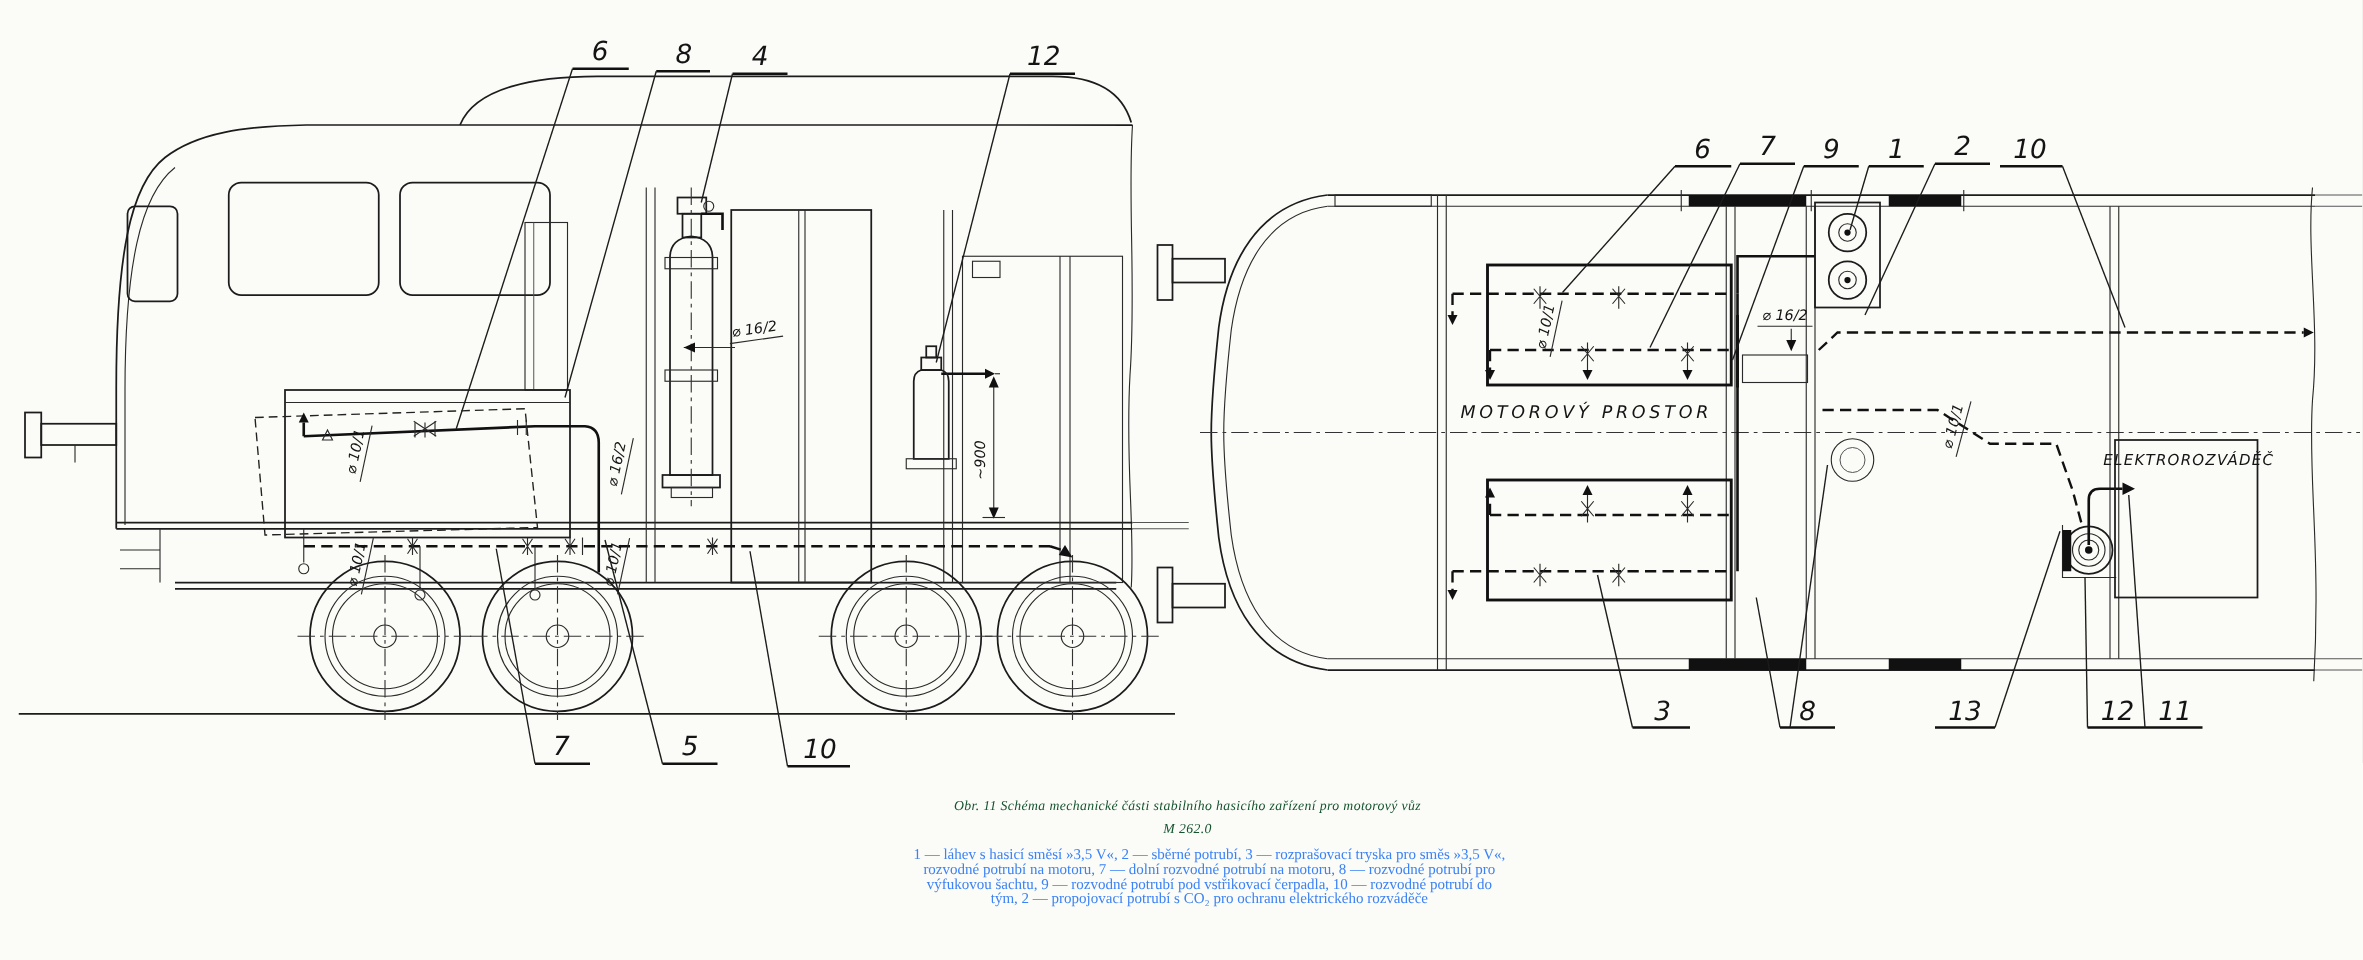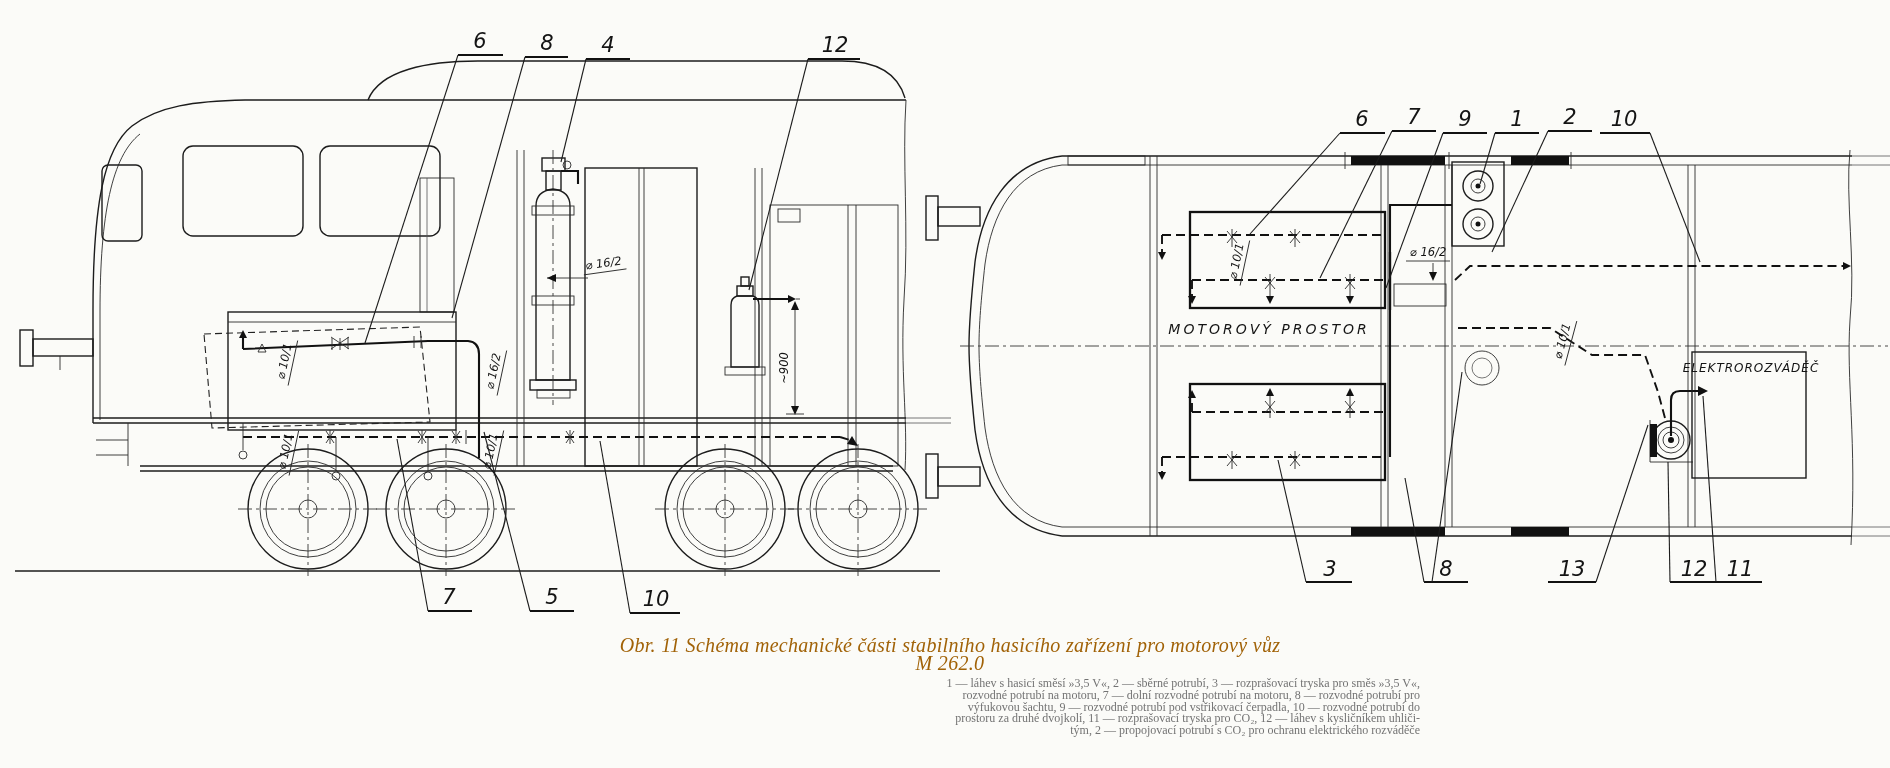--- a/index.html
+++ b/index.html
@@ -18,24 +18,24 @@
   .leader{stroke:#1c1c1c;fill:none;stroke-width:1.1;}
   .under {stroke:#111;fill:none;stroke-width:2;}
   .solidfill{fill:#111;stroke:none;}
   text{fill:#141414;}
   .callout-num{font-family:"DejaVu Sans",sans-serif;font-style:italic;font-size:21px;font-weight:500;text-anchor:middle;}
   .dim{font-family:"DejaVu Sans",sans-serif;font-style:italic;font-size:11.5px;text-anchor:middle;}
   .room-label{font-family:"DejaVu Sans",sans-serif;font-style:italic;font-size:14px;letter-spacing:3px;text-anchor:middle;}
   .cab-label{font-family:"DejaVu Sans",sans-serif;font-style:italic;font-size:12px;letter-spacing:1px;text-anchor:middle;}
   
   .caption{position:absolute;left:500px;top:636px;width:900px;text-align:center;
-           font-style:italic;font-size:20px;line-height:18px;color:#a16207;letter-spacing:.3px;}
+           font-style:italic;font-size:11px;line-height:18px;color:#14532d;letter-spacing:.3px;}
   .caption .l2{margin-top:0px;}
-  .legend{position:absolute;left:515px;top:678px;width:905px;text-align:right;
-          font-size:12px;line-height:11.8px;color:#737373;}
+  .legend{position:absolute;left:515px;top:678px;width:905px;text-align:center;
+          font-size:12px;line-height:11.8px;color:#3b82f6;}
 </style>
 </head>
 <body>
 
 <div class="page">
 <svg width="1890" height="768" viewBox="0 0 1890 768">
 
   <g>
 
     <g>
@@ -443,16 +443,15 @@
 
 <div class="caption">
   <div>Obr. 11 Schéma mechanické části stabilního hasicího zařízení pro motorový vůz</div>
   <div class="l2">M 262.0</div>
 </div>
 
 <div class="legend">
   <div>1 — láhev s hasicí směsí »3,5 V«, 2 — sběrné potrubí, 3 — rozprašovací tryska pro směs »3,5 V«,</div>
   <div>rozvodné potrubí na motoru, 7 — dolní rozvodné potrubí na motoru, 8 — rozvodné potrubí pro</div>
   <div>výfukovou šachtu, 9 — rozvodné potrubí pod vstřikovací čerpadla, 10 — rozvodné potrubí do</div>
-  <div>prostoru za druhé dvojkolí, 11 — rozprašovací tryska pro CO₂, 12 — láhev s kysličníkem uhliči-</div>
   <div>tým, 2 — propojovací potrubí s CO₂ pro ochranu elektrického rozváděče</div>
 </div>
 </div>
 
 </body></html>

